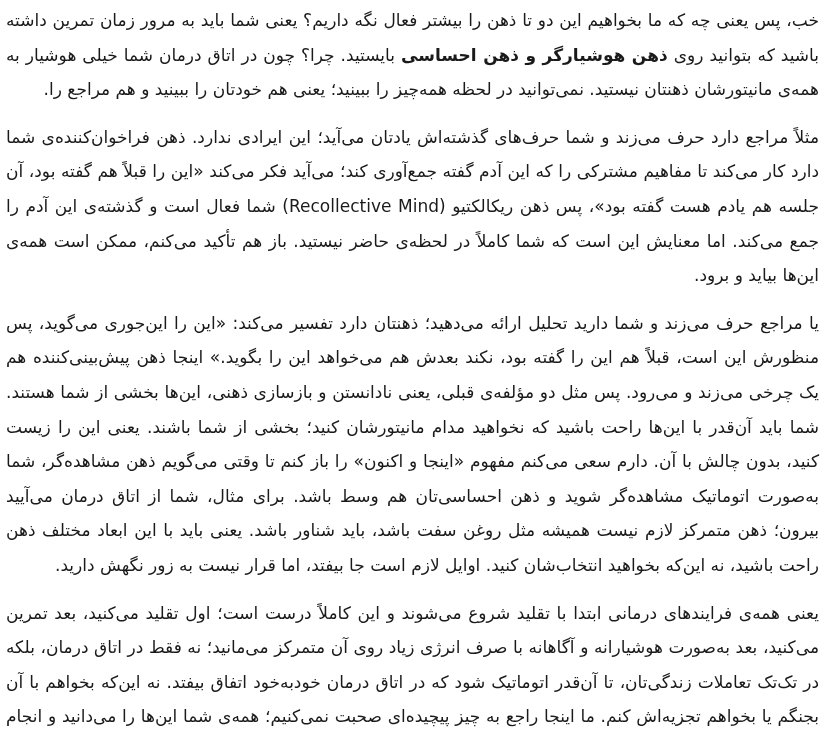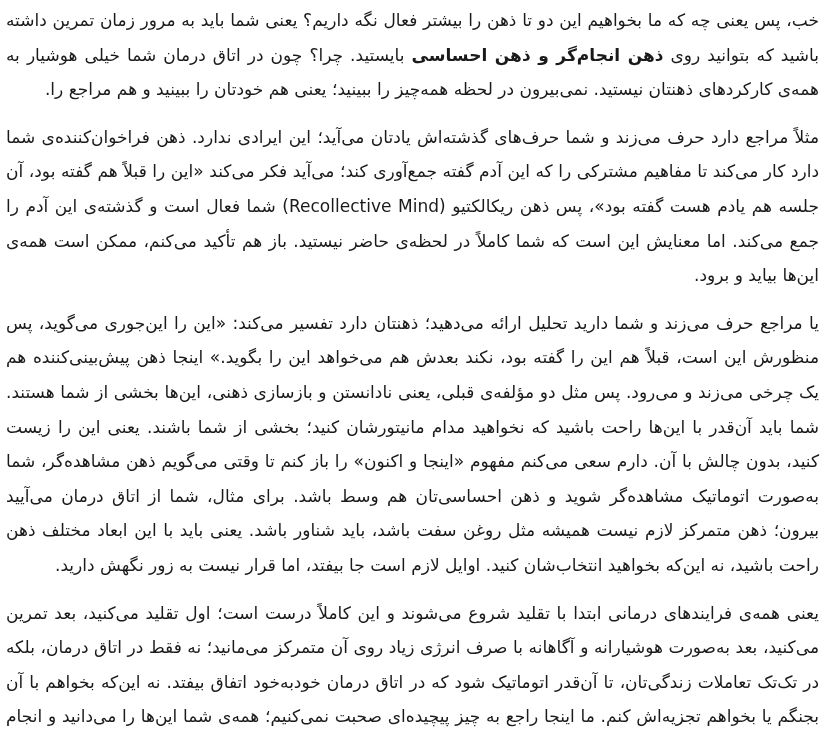--- a/index.html
+++ b/index.html
@@ -35,18 +35,18 @@
   }
   .bold-run {
     font-weight: 700;
   }
 </style>
 </head>
 <body>
 
 <div class="doc-page">
   <p>
-    <span>خب، پس یعنی چه که ما بخواهیم این دو تا ذهن را بیشتر فعال نگه داریم؟ یعنی شما باید به مرور زمان تمرین داشته باشید که بتوانید روی </span><span class="bold-run">ذهن انجام‌گر و ذهن احساسی</span><span> بایستید. چرا؟ چون در اتاق درمان شما خیلی هوشیار به همه‌ی کارکردهای ذهنتان نیستید. نمی‌بیرون در لحظه همه‌چیز را ببینید؛ یعنی هم خودتان را ببینید و هم مراجع را.</span>
+    <span>خب، پس یعنی چه که ما بخواهیم این دو تا ذهن را بیشتر فعال نگه داریم؟ یعنی شما باید به مرور زمان تمرین داشته باشید که بتوانید روی </span><span class="bold-run">ذهن هوشیار‌گر و ذهن احساسی</span><span> بایستید. چرا؟ چون در اتاق درمان شما خیلی هوشیار به همه‌ی مانیتورشان ذهنتان نیستید. نمی‌توانید در لحظه همه‌چیز را ببینید؛ یعنی هم خودتان را ببینید و هم مراجع را.</span>
   </p>
   <p>مثلاً مراجع دارد حرف می‌زند و شما حرف‌های گذشته‌اش یادتان می‌آید؛ این ایرادی ندارد. ذهن فراخوان‌کننده‌ی شما دارد کار می‌کند تا مفاهیم مشترکی را که این آدم گفته جمع‌آوری کند؛ می‌آید فکر می‌کند «این را قبلاً هم گفته بود، آن جلسه هم یادم هست گفته بود»، پس ذهن ریکالکتیو (Recollective Mind) شما فعال است و گذشته‌ی این آدم را جمع می‌کند. اما معنایش این است که شما کاملاً در لحظه‌ی حاضر نیستید. باز هم تأکید می‌کنم، ممکن است همه‌ی این‌ها بیاید و برود.</p>
   <p>یا مراجع حرف می‌زند و شما دارید تحلیل ارائه می‌دهید؛ ذهنتان دارد تفسیر می‌کند: «این را این‌جوری می‌گوید، پس منظورش این است، قبلاً هم این را گفته بود، نکند بعدش هم می‌خواهد این را بگوید.» اینجا ذهن پیش‌بینی‌کننده هم یک چرخی می‌زند و می‌رود. پس مثل دو مؤلفه‌ی قبلی، یعنی نادانستن و بازسازی ذهنی، این‌ها بخشی از شما هستند. شما باید آن‌قدر با این‌ها راحت باشید که نخواهید مدام مانیتورشان کنید؛ بخشی از شما باشند. یعنی این را زیست کنید، بدون چالش با آن. دارم سعی می‌کنم مفهوم «اینجا و اکنون» را باز کنم تا وقتی می‌گویم ذهن مشاهده‌گر، شما به‌صورت اتوماتیک مشاهده‌گر شوید و ذهن احساسی‌تان هم وسط باشد. برای مثال، شما از اتاق درمان می‌آیید بیرون؛ ذهن متمرکز لازم نیست همیشه مثل روغن سفت باشد، باید شناور باشد. یعنی باید با این ابعاد مختلف ذهن راحت باشید، نه این‌که بخواهید انتخاب‌شان کنید. اوایل لازم است جا بیفتد، اما قرار نیست به زور نگهش دارید.</p>
   <p>یعنی همه‌ی فرایندهای درمانی ابتدا با تقلید شروع می‌شوند و این کاملاً درست است؛ اول تقلید می‌کنید، بعد تمرین می‌کنید، بعد به‌صورت هوشیارانه و آگاهانه با صرف انرژی زیاد روی آن متمرکز می‌مانید؛ نه فقط در اتاق درمان، بلکه در تک‌تک تعاملات زندگی‌تان، تا آن‌قدر اتوماتیک شود که در اتاق درمان خودبه‌خود اتفاق بیفتد. نه این‌که بخواهم با آن بجنگم یا بخواهم تجزیه‌اش کنم. ما اینجا راجع به چیز پیچیده‌ای صحبت نمی‌کنیم؛ همه‌ی شما این‌ها را می‌دانید و انجام هم می‌دهید. این‌طور نیست که فکر کنید «ما تا حالا این کارها را نمی‌کردیم»؛ همه‌مان انجام می‌دهیم.</p>
 </div>
 
 </body></html>

